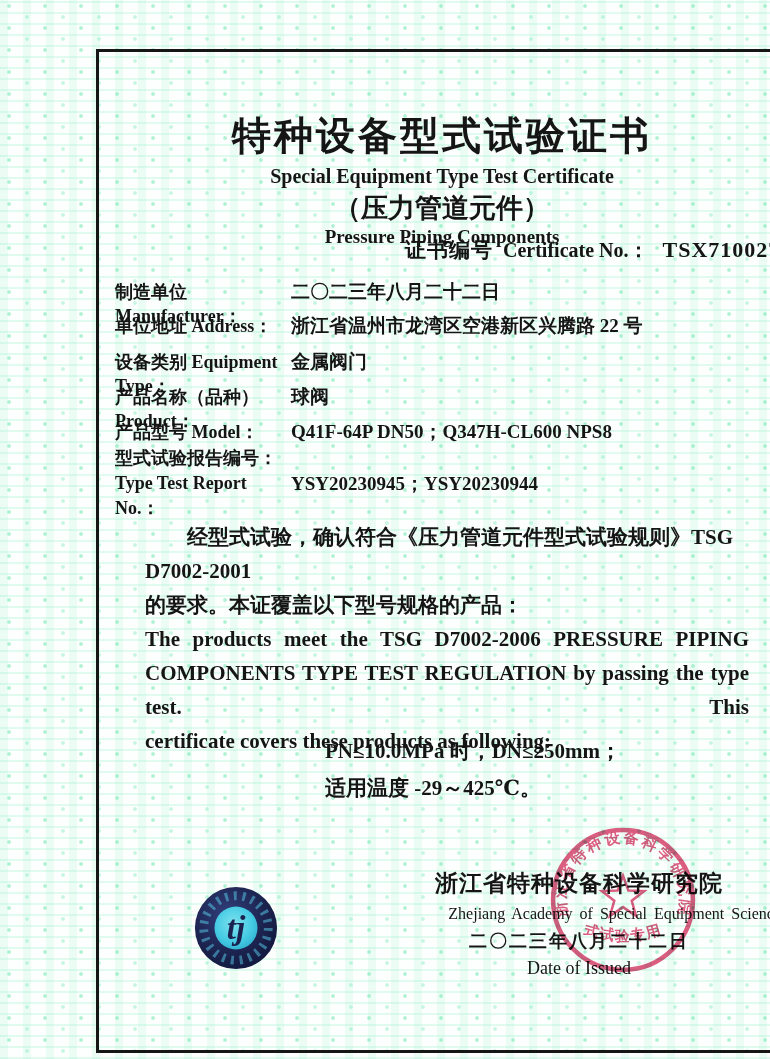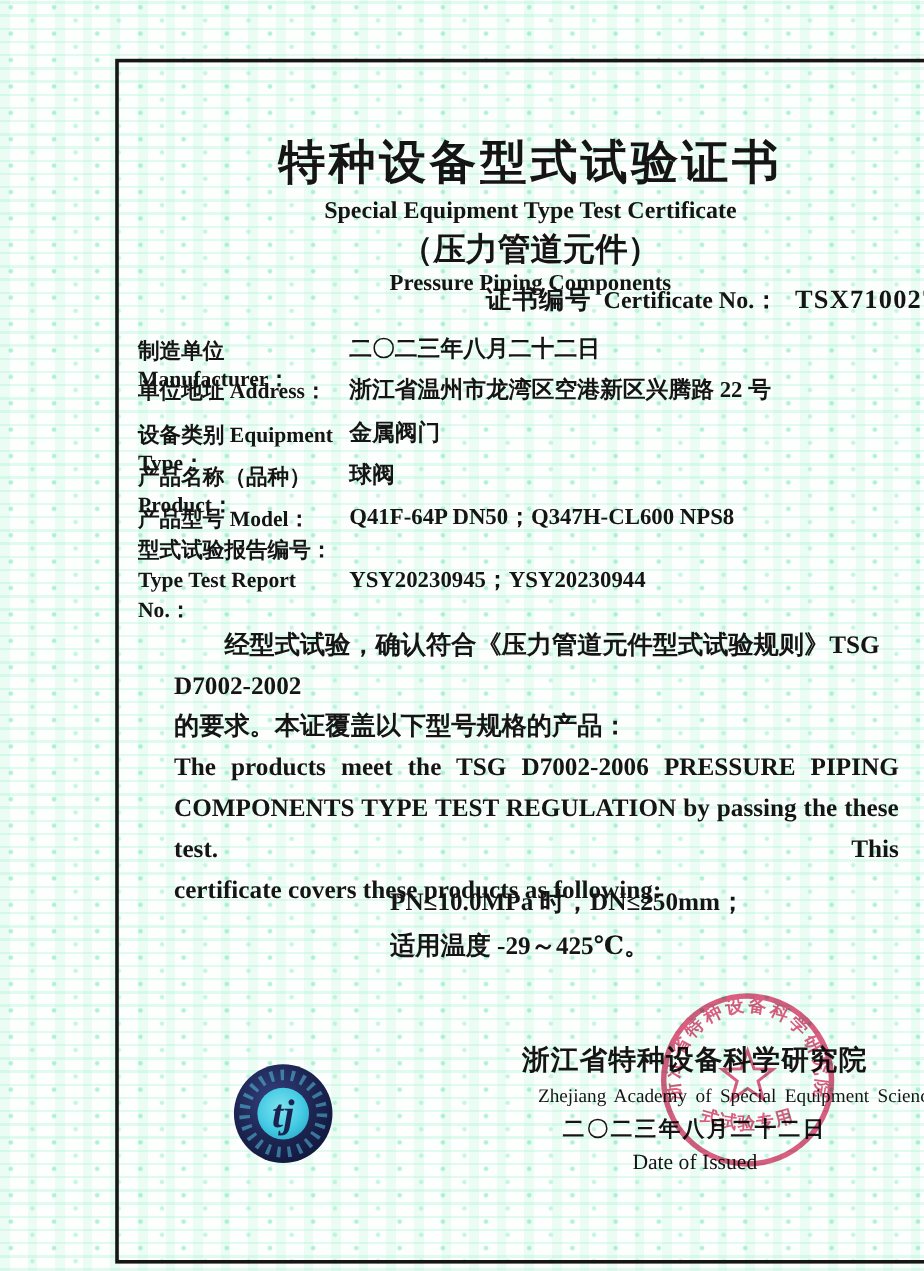--- a/index.html
+++ b/index.html
@@ -107,24 +107,24 @@
       <div class="frow r6">
         <div class="lab">
           <div>型式试验报告编号：</div>
           <div>Type Test Report No.：</div>
         </div>
         <div class="val">YSY20230945；YSY20230944</div>
       </div>
     </div>
 
     <div class="para">
-      <div class="ln indent">经型式试验，确认符合《压力管道元件型式试验规则》TSG D7002-2002</div>
+      <div class="ln indent">经型式试验，确认符合《压力管道元件型式试验规则》TSG D7002-2001</div>
       <div class="ln">的要求。本证覆盖以下型号规格的产品：</div>
       <div class="ln just">The products meet the TSG D7002-2006 PRESSURE PIPING</div>
-      <div class="ln just">COMPONENTS TYPE TEST REGULATION by passing the these test. This</div>
+      <div class="ln just">COMPONENTS TYPE TEST REGULATION by passing the type test. This</div>
       <div class="ln">certificate covers these products as following:</div>
     </div>
 
     <div class="specs">
       <div>PN≤10.0MPa 时，DN≤250mm；</div>
       <div>适用温度 -29～425℃。</div>
     </div>
 
     <div class="footer">
       <div class="org-cn">浙江省特种设备科学研究院</div>

